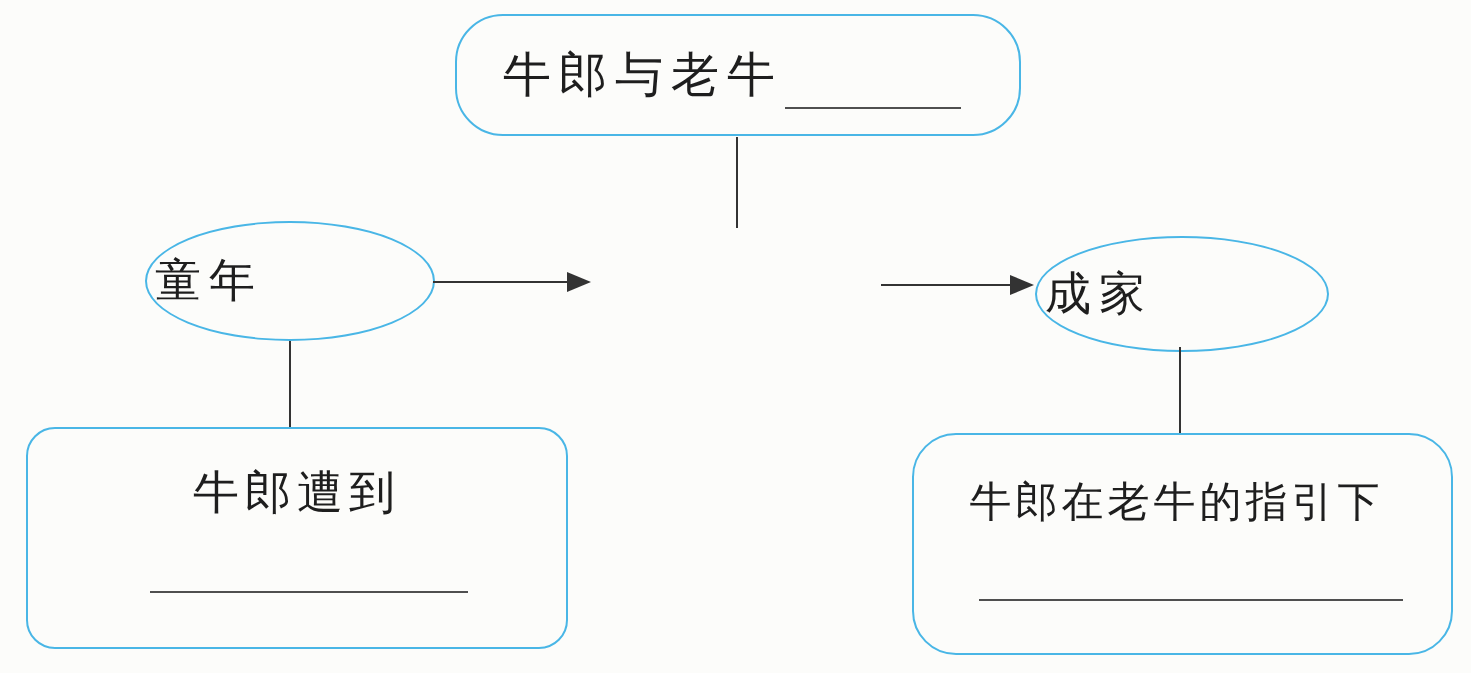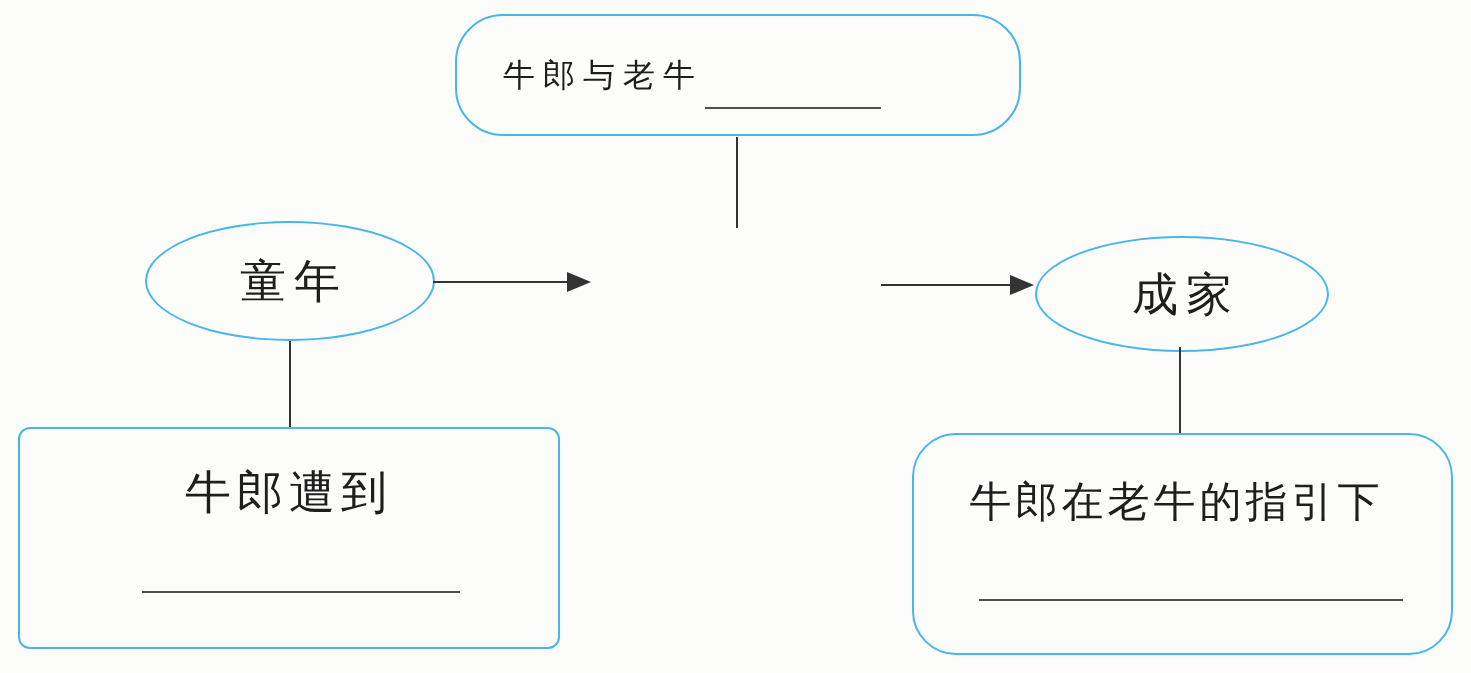--- a/index.html
+++ b/index.html
@@ -26,47 +26,48 @@
     border:2px solid var(--accent);
     background:transparent;
   }
   .roundbox.top{
     left:455px; top:14px; width:566px; height:122px;
     border-radius:48px;
     display:flex; align-items:center;
     padding-left:46px;
   }
   .roundbox.bottom-left{
-    left:18px; top:427px; width:542px; height:222px;
-    border-radius:12px;
+    left:26px; top:427px; width:542px; height:222px;
+    border-radius:29px;
   }
   .roundbox.bottom-right{
     left:912px; top:433px; width:541px; height:222px;
     border-radius:44px;
   }
 
   
   .ellipse{
     position:absolute;
     border:2px solid var(--accent);
     border-radius:50%;
-    display:flex; align-items:center; justify-content:center;
+    display:flex; align-items:center; 
     background:transparent;
+    font-family:Liberation Serif, serif;
   }
   .ellipse.e1{left:145px; top:221px; width:290px; height:120px;}
   .ellipse.e2{left:592px; top:225px; width:290px; height:118px;}
   .ellipse.e3{left:1035px; top:236px; width:294px; height:116px;}
 
   
   .node-label{
     color:var(--ink);
     white-space:nowrap;
     line-height:1;
   }
-  .top-label{font-size:32px; letter-spacing:8px;font-family:Liberation Serif, serif;}
+  .top-label{font-size:48px; letter-spacing:8px;font-family:Liberation Serif, serif;}
   .ellipse-label{font-size:46px; letter-spacing:8px; text-indent:8px;}
   .bl-label{
     position:absolute; left:0; right:0; top:40px;
     text-align:center;
     font-size:46px; letter-spacing:6px;
   }
   .br-label{
     position:absolute; left:0; right:12px; top:46px;
     text-align:center;
     font-size:42px; letter-spacing:4px;

